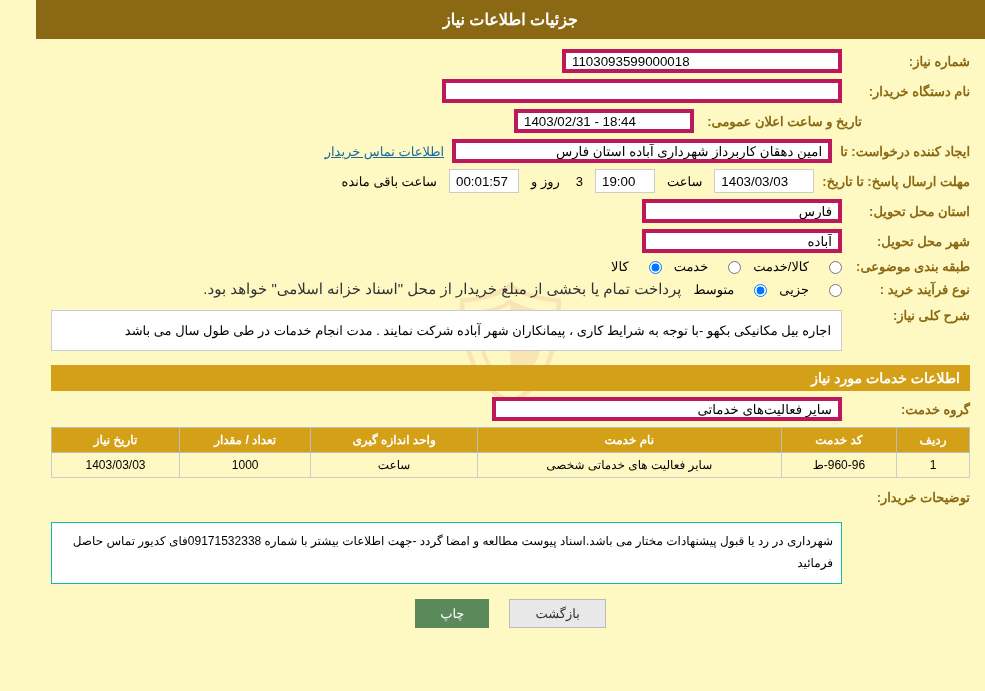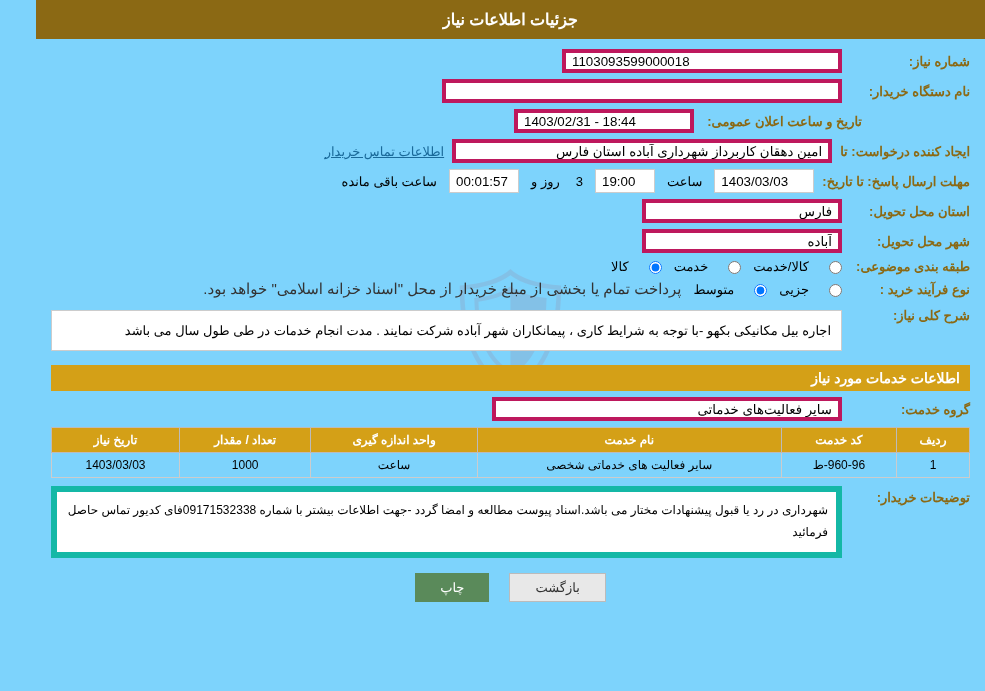--- a/index.html
+++ b/index.html
@@ -5,21 +5,21 @@
     * { box-sizing: border-box; margin: 0; padding: 0; }
     body {
       font-family: Tahoma, Arial, sans-serif;
       font-size: 13px;
       background: #f0f0f0;
       direction: rtl;
     }
     .page-wrapper {
       width: 985px;
       min-height: 691px;
-      background: #7dd3fc;
+      background: #fef9c3;
       margin: 0 auto;
       padding-left: 36px;
     }
     .header-bar {
       background: #8B6914;
       color: #fff;
       text-align: center;
       padding: 10px 15px;
       font-size: 16px;
       font-weight: bold;
@@ -93,26 +93,27 @@
       display: flex;
       gap: 12px;
       align-items: center;
     }
     .radio-item {
       display: flex;
       align-items: flex-end;
       gap: 20px;
     }
     .description-box {
-      border: 6px solid #14b8a6;
+      border: 1px solid #14b8a6;
       padding: 8px;
       background: #fff;
       min-height: 60px;
       line-height: 1.8;
       font-size: 12px;
+      margin-top: 36px;
     }
     .btn-row {
       display: flex;
       justify-content: center;
       gap: 20px;
       margin: 15px 0 10px 0;
     }
     .btn-print {
       background: #5a8a5a;
       color: #fff;

